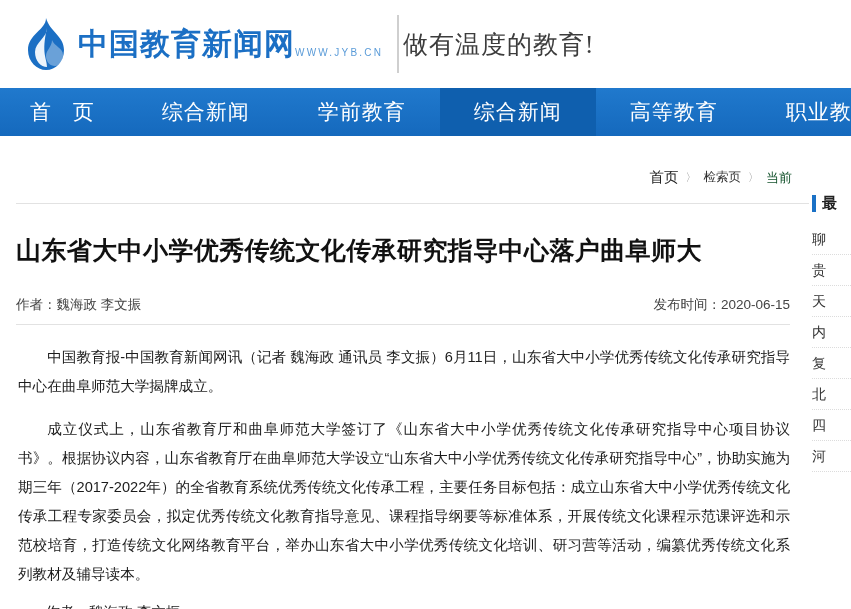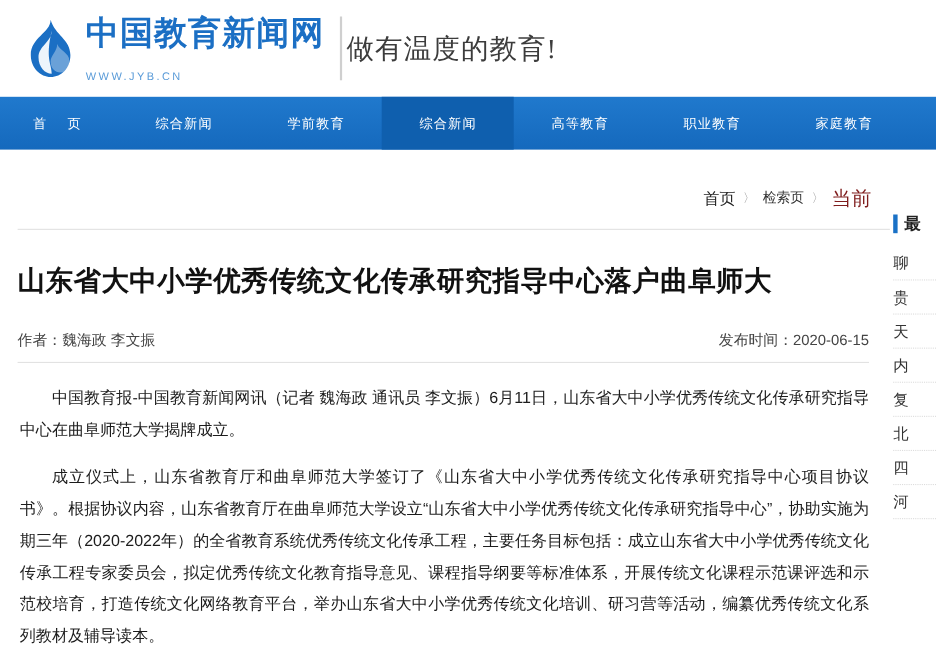--- a/index.html
+++ b/index.html
@@ -30,25 +30,26 @@
     position: relative;
     margin-right: 10px;
     flex: 0 0 auto;
   }
   .logo-title-wrap {
     display: flex;
     align-items: center;
   }
   .logo-text-block {
     display: flex;
-    flex-direction: column;
+    flex-direction: row;
     justify-content: center;
     padding-right: 14px;
     border-right: 2px solid #cfcfcf;
     height: 58px;
+    align-items: center;
   }
   .logo-main {
     font-family: "Liberation Serif", serif;
     font-size: 30px;
     font-weight: bold;
     color: #1b6fc4;
     letter-spacing: 1px;
     line-height: 36px;
   }
   .logo-sub {
@@ -72,21 +73,21 @@
     background: #1a71c6;
     background: linear-gradient(180deg, #2079cd 0%, #1569bd 100%);
     display: flex;
     align-items: stretch;
     color: #ffffff;
   }
   .nav-item {
     display: flex;
     align-items: center;
     justify-content: center;
-    font-size: 12px;
+    font-size: 21px;
     color: #ffffff;
     padding: 0 34px;
     white-space: nowrap;
     letter-spacing: 1px;
     cursor: pointer;
   }
   .nav-item.first { letter-spacing: 8px; padding-left: 30px; padding-right: 26px;}
   .nav-item.active {
     background: #0f5fae;
   }
@@ -109,21 +110,21 @@
   .breadcrumb {
     font-size: 14.5px;
     color: #333333;
     padding: 18px 0 16px 2px;
     display: flex;
     align-items: center;
     justify-content: flex-end;
   }
   .breadcrumb .crumb { color: #222; }
   .breadcrumb .crumb.small { font-size: 12.5px; color: #333; }
-  .breadcrumb .crumb.cur { font-size: 18px; color: #7f1d1d; }
+  .breadcrumb .crumb.cur { font-size: 13px; color: #14532d; }
   .breadcrumb .sep {
     color: #9a9a9a;
     font-size: 11px;
     margin: 0 7px;
   }
   .divider {
     height: 1px;
     background: #e2e2e2;
     width: 793px;
     margin-left: 2px;
@@ -251,21 +252,21 @@
 
         <div class="meta-row">
           <div class="meta-left">
             <span>作者：魏海政 李文振</span>
           </div>
           <div class="meta-right">发布时间：2020-06-15</div>
         </div>
 
         <div class="article-body">
           <p>中国教育报-中国教育新闻网讯（记者 魏海政 通讯员 李文振）6月11日，山东省大中小学优秀传统文化传承研究指导中心在曲阜师范大学揭牌成立。</p>
-          <p>成立仪式上，山东省教育厅和曲阜师范大学签订了《山东省大中小学优秀传统文化传承研究指导中心项目协议书》。根据协议内容，山东省教育厅在曲阜师范大学设立“山东省大中小学优秀传统文化传承研究指导中心”，协助实施为期三年（2020-2022年）的全省教育系统优秀传统文化传承工程，主要任务目标包括：成立山东省大中小学优秀传统文化传承工程专家委员会，拟定优秀传统文化教育指导意见、课程指导纲要等标准体系，开展传统文化课程示范课评选和示范校培育，打造传统文化网络教育平台，举办山东省大中小学优秀传统文化培训、研习营等活动，编纂优秀传统文化系列教材及辅导读本。</p>
+          <p>成立仪式上，山东省教育厅和曲阜师范大学签订了《山东省大中小学优秀传统文化传承研究指导中心项目协议书》。根据协议内容，山东省教育厅在曲阜师范大学设立“山东省大中小学优秀传统文化传承研究指导中心”，协助实施为期三年（2017-2022年）的全省教育系统优秀传统文化传承工程，主要任务目标包括：成立山东省大中小学优秀传统文化传承工程专家委员会，拟定优秀传统文化教育指导意见、课程指导纲要等标准体系，开展传统文化课程示范课评选和示范校培育，打造传统文化网络教育平台，举办山东省大中小学优秀传统文化培训、研习营等活动，编纂优秀传统文化系列教材及辅导读本。</p>
         </div>
 
         <div class="signature">作者：魏海政 李文振</div>
       </div>
 
     </div>
 
     <div class="side-col">
       <div class="side-head">
         <div class="side-bar-accent"></div>

